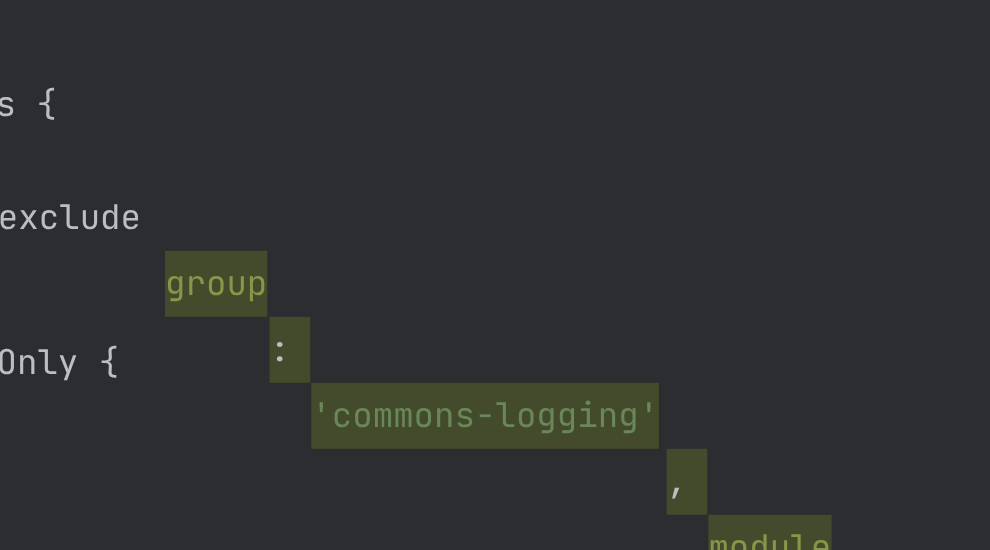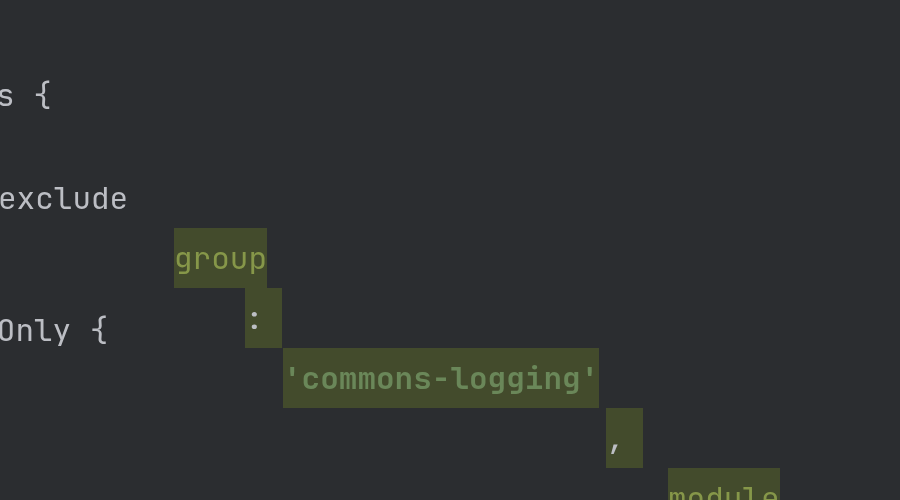--- a/index.html
+++ b/index.html
@@ -26,22 +26,22 @@
     left: 0;
     right: 0;
     height: 60px;
   }
   .seg {
     display: inline-block;
     vertical-align: top;
     height: 60px;
   }
   .c-default { color: #bcbec4; }
-  .c-paramkey-hl { color: #869749; background: #434b2c; margin-left: 24px; }
-  .c-string-hl { color: #6a8759; background: #434b2c; font-weight: bold; }
+  .c-paramkey-hl { color: #869749; background: #434b2c; }
+  .c-string-hl { color: #6a8759; background: #434b2c; }
   .c-plain-hl  { color: #bcbec4; background: #434b2c; }
 </style>
 </head>
 <body>
 
 <div class="editor">
   
   <div class="line" style="top:5px">
     <span class="seg c-default" style="position:absolute; left:-97px">ations {</span>
   </div>

